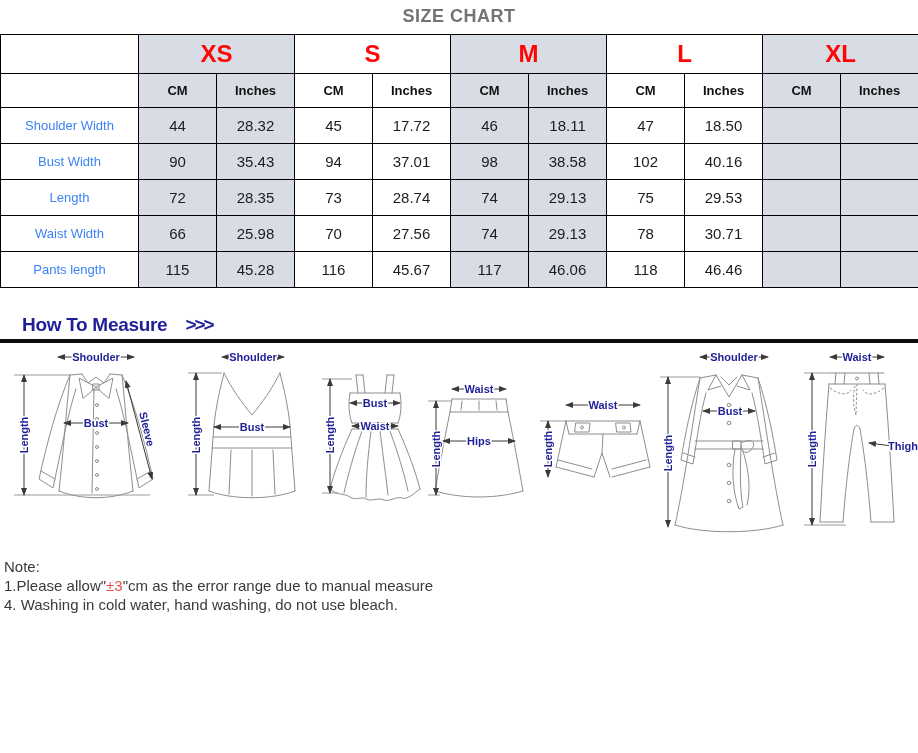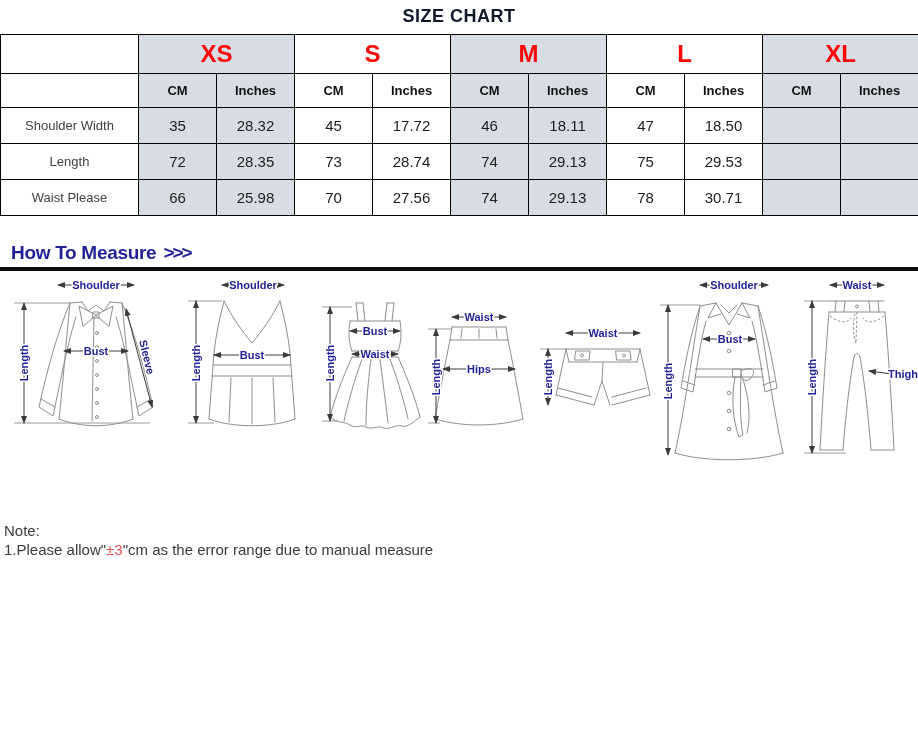--- a/index.html
+++ b/index.html
@@ -4,56 +4,56 @@
 <style>
   * { box-sizing: border-box; }
   html,body { margin:0; padding:0; }
   body {
     width:918px; height:753px; overflow:hidden;
     background:#ffffff; color:#000;
     font-family:"Liberation Sans", sans-serif;
   }
   .title {
     text-align:center; font-size:18px; font-weight:bold;
-    letter-spacing:0.5px; padding-top:6px; margin:0 0 7px 0; color:#0f172a;
+    letter-spacing:0.5px; padding-top:6px; margin:0 0 7px 0; color:#737373;
   }
   table.size-table {
     width:918px; border-collapse:collapse; table-layout:fixed;border-radius:27px;
   }
   table.size-table th, table.size-table td {
     border:1px solid #000; text-align:center; vertical-align:middle;
     padding:0; overflow:hidden; white-space:nowrap;
   }
   tr.size-row th { height:39px; font-size:24px; font-weight:bold; color:#fe0606; }
   tr.unit-row th { height:34px; font-size:13px; font-weight:bold; color:#101010; }
   tbody td { height:36px; font-size:15px; color:#1c1c1c; }
-  td.rowlabel { font-size:13px; color:#404040; }
+  td.rowlabel { font-size:13px; color:#3b82f6; }
   .sh { background:#d8dce4; }
   .measure-band {
     margin-top:26px; border-bottom:4px solid #0d0d0d; padding:0 0 3px 10px;
   }
   .measure-band h2 {
-    display:inline; margin:1px; color:#1f1f96; font-size:19px; font-weight:bold;
+    display:inline; margin:12px; color:#1f1f96; font-size:19px; font-weight:bold;
     letter-spacing:-0.3px;
     text-align:right;
   }
   .measure-band .chev {
     color:#1f1f96; font-size:19px; font-weight:bold; letter-spacing:-2px; margin-left:6px;
   }
   svg.diagrams { display:block; }
   .g  { fill:none; stroke:#8e8e8e; stroke-width:1; stroke-linecap:round; stroke-linejoin:round; }
   .gd { fill:none; stroke:#8e8e8e; stroke-width:1; stroke-dasharray:2.5 2; }
   .tick { stroke:#9a9a9a; stroke-width:1; }
   .arr { stroke:#3a3a3a; stroke-width:1; marker-start:url(#mS); marker-end:url(#mE); }
   .arrE { stroke:#3a3a3a; stroke-width:1; marker-end:url(#mE); }
   .lbl {
     fill:#1f1f96; font-family:"Liberation Sans",sans-serif; font-size:11px; font-weight:bold;
     text-anchor:middle; paint-order:stroke; stroke:#ffffff; stroke-width:3px; stroke-linejoin:round;
   }
-  .notes { padding:6px 0 0 4px; font-size:15px; color:#3a3a3a; line-height:19px;margin-top:36px; }
+  .notes { padding:6px 0 0 4px; font-size:15px; color:#3a3a3a; line-height:19px; }
   .notes .red { color:#e25050; }
 </style>
 </head>
 <body>
 
 <h1 class="title">SIZE CHART</h1>
 
 <table class="size-table">
   <colgroup>
     <col style="width:138px">
@@ -78,54 +78,80 @@
       <th class="sh">Inches</th>
       <th>CM</th>
       <th>Inches</th>
       <th class="sh">CM</th>
       <th class="sh">Inches</th>
     </tr>
   </thead>
   <tbody>
     <tr>
       <td class="rowlabel">Shoulder Width</td>
-      <td class="sh">35</td>
+      <td class="sh">44</td>
       <td class="sh">28.32</td>
       <td>45</td>
       <td>17.72</td>
       <td class="sh">46</td>
       <td class="sh">18.11</td>
       <td>47</td>
       <td>18.50</td>
+      <td class="sh"></td>
+      <td class="sh"></td>
+    </tr>
+    <tr>
+      <td class="rowlabel">Bust Width</td>
+      <td class="sh">90</td>
+      <td class="sh">35.43</td>
+      <td>94</td>
+      <td>37.01</td>
+      <td class="sh">98</td>
+      <td class="sh">38.58</td>
+      <td>102</td>
+      <td>40.16</td>
       <td class="sh"></td>
       <td class="sh"></td>
     </tr>
     <tr>
       <td class="rowlabel">Length</td>
       <td class="sh">72</td>
       <td class="sh">28.35</td>
       <td>73</td>
       <td>28.74</td>
       <td class="sh">74</td>
       <td class="sh">29.13</td>
       <td>75</td>
       <td>29.53</td>
       <td class="sh"></td>
       <td class="sh"></td>
     </tr>
     <tr>
-      <td class="rowlabel">Waist Please</td>
+      <td class="rowlabel">Waist Width</td>
       <td class="sh">66</td>
       <td class="sh">25.98</td>
       <td>70</td>
       <td>27.56</td>
       <td class="sh">74</td>
       <td class="sh">29.13</td>
       <td>78</td>
       <td>30.71</td>
+      <td class="sh"></td>
+      <td class="sh"></td>
+    </tr>
+    <tr>
+      <td class="rowlabel">Pants length</td>
+      <td class="sh">115</td>
+      <td class="sh">45.28</td>
+      <td>116</td>
+      <td>45.67</td>
+      <td class="sh">117</td>
+      <td class="sh">46.06</td>
+      <td>118</td>
+      <td>46.46</td>
       <td class="sh"></td>
       <td class="sh"></td>
     </tr>
   </tbody>
 </table>
 
 <div class="measure-band">
   <h2>How To Measure</h2><span class="chev">&gt;&gt;&gt;</span>
 </div>
 
@@ -264,13 +290,14 @@
     <line class="arr" x1="812" y1="30" x2="812" y2="182"></line>
     <text class="lbl" transform="translate(812 106) rotate(-90)" x="0" y="4">Length</text>
     <line class="arrE" x1="892" y1="103" x2="869" y2="100"></line>
     <text class="lbl" x="903" y="107">Thigh</text>
   </g>
 </svg>
 
 <div class="notes">
   <div>Note:</div>
   <div><span>1.Please allow"</span><span class="red">±3</span><span>"cm as the error range due to manual measure</span></div>
+  <div>4. Washing in cold water, hand washing, do not use bleach.</div>
 </div>
 
 </body></html>

